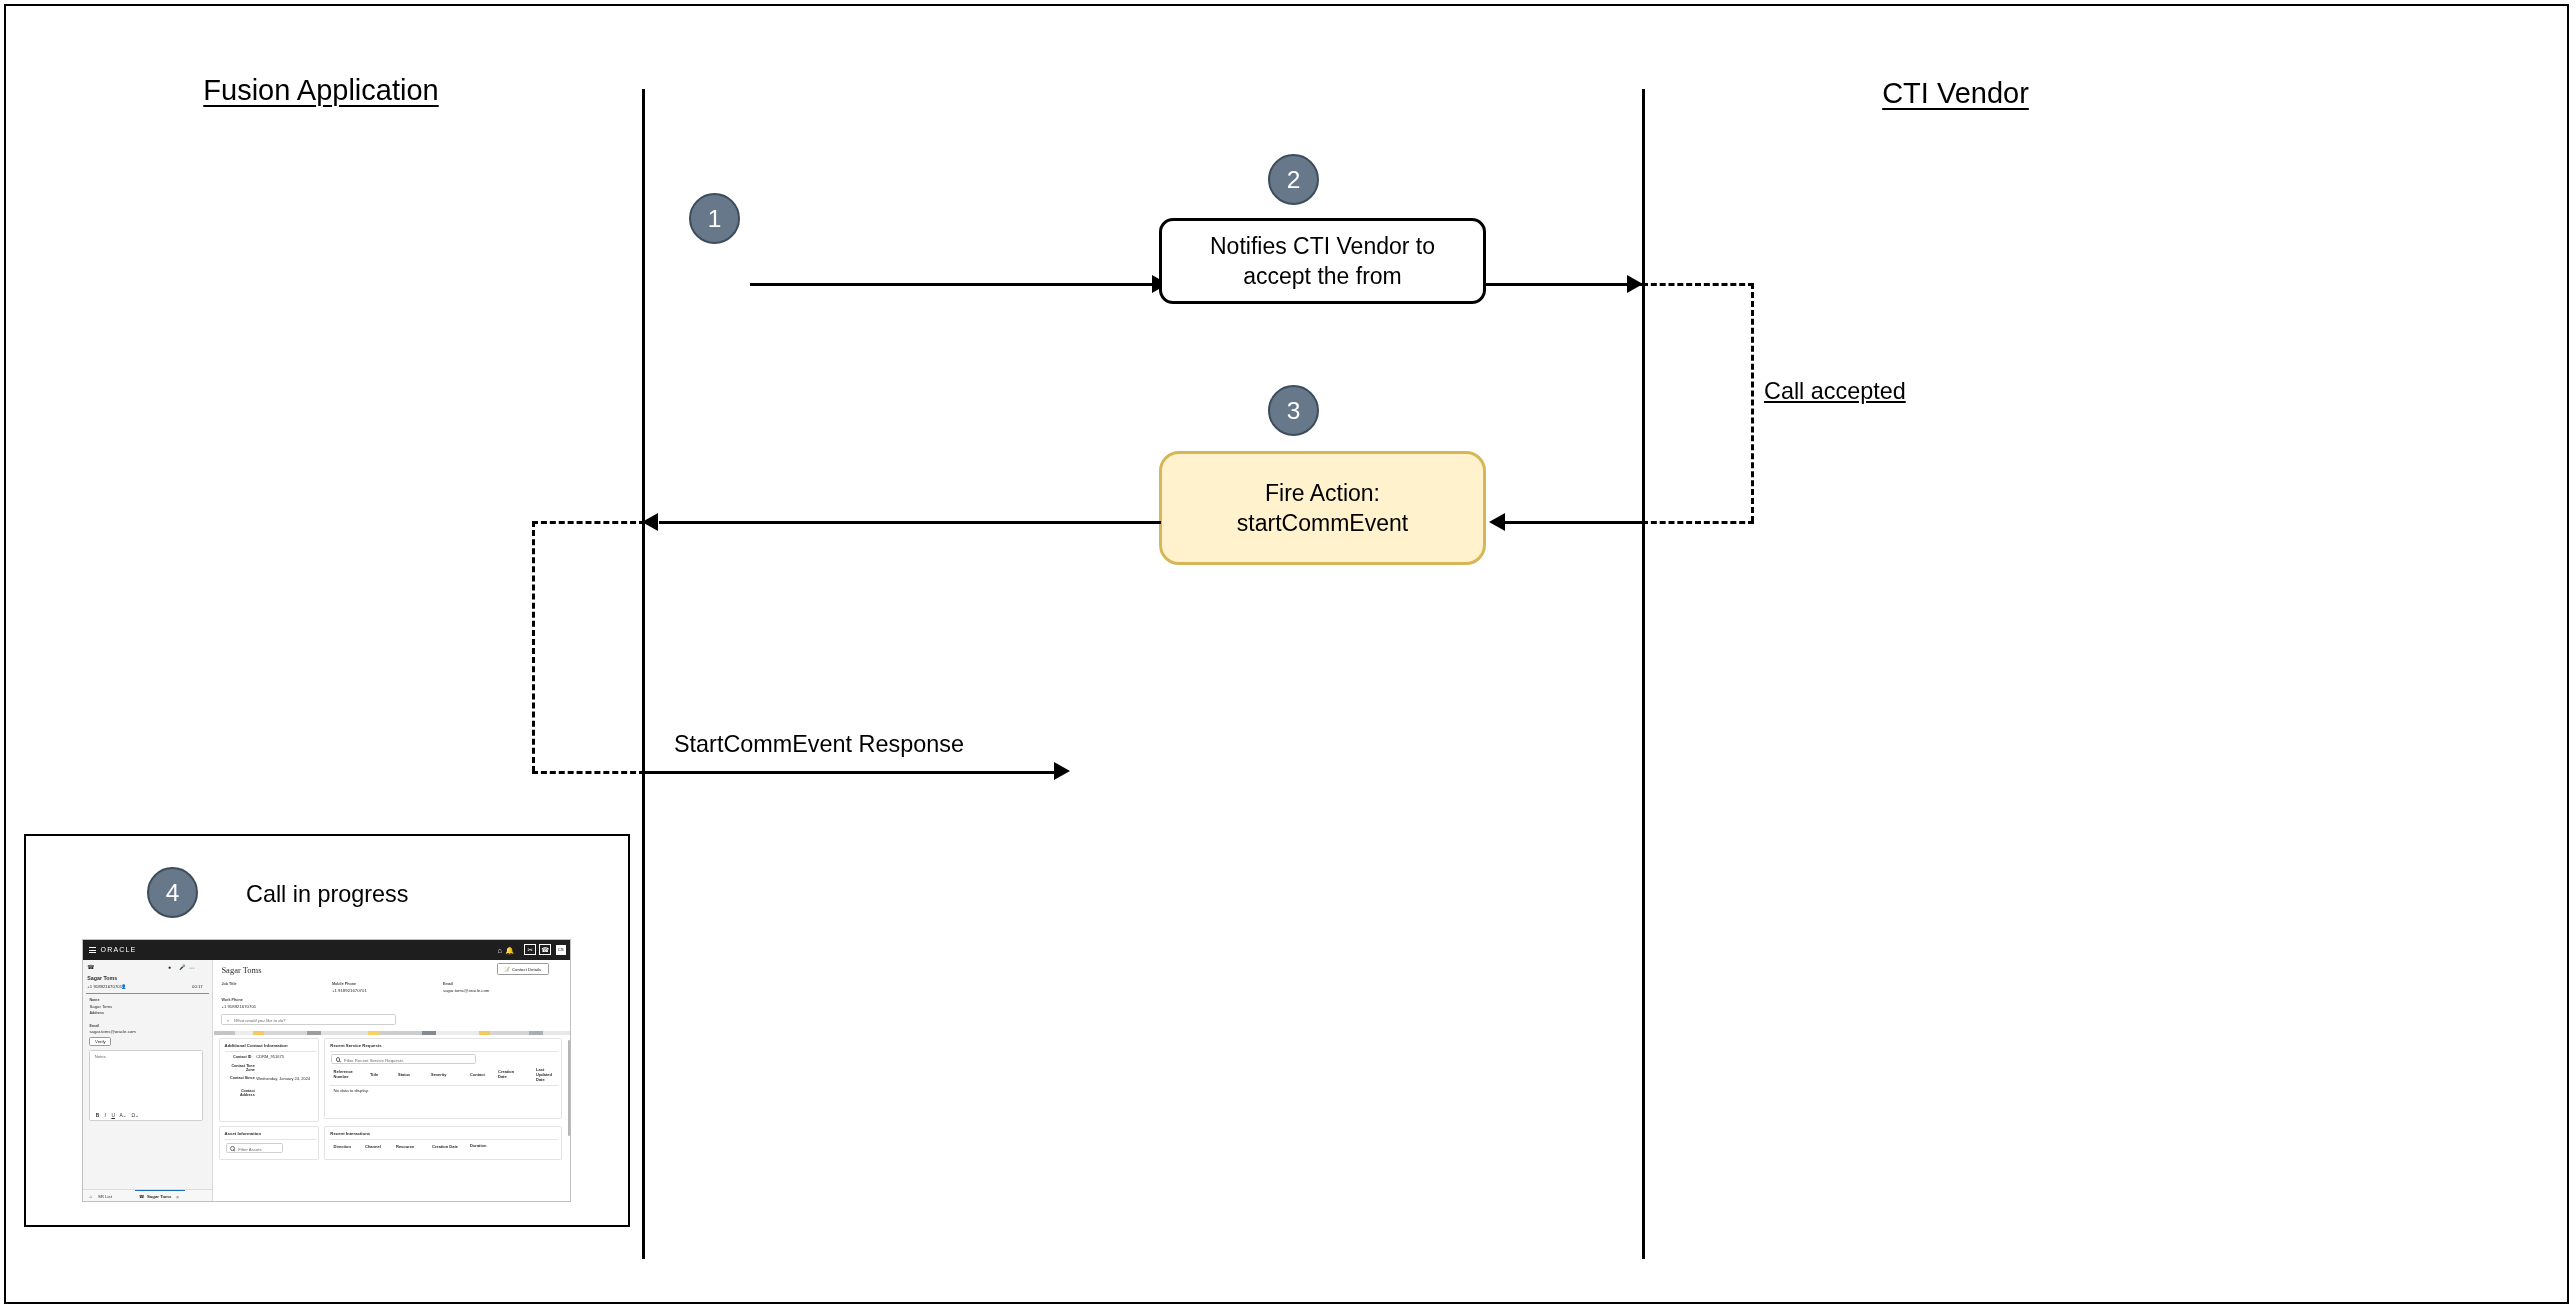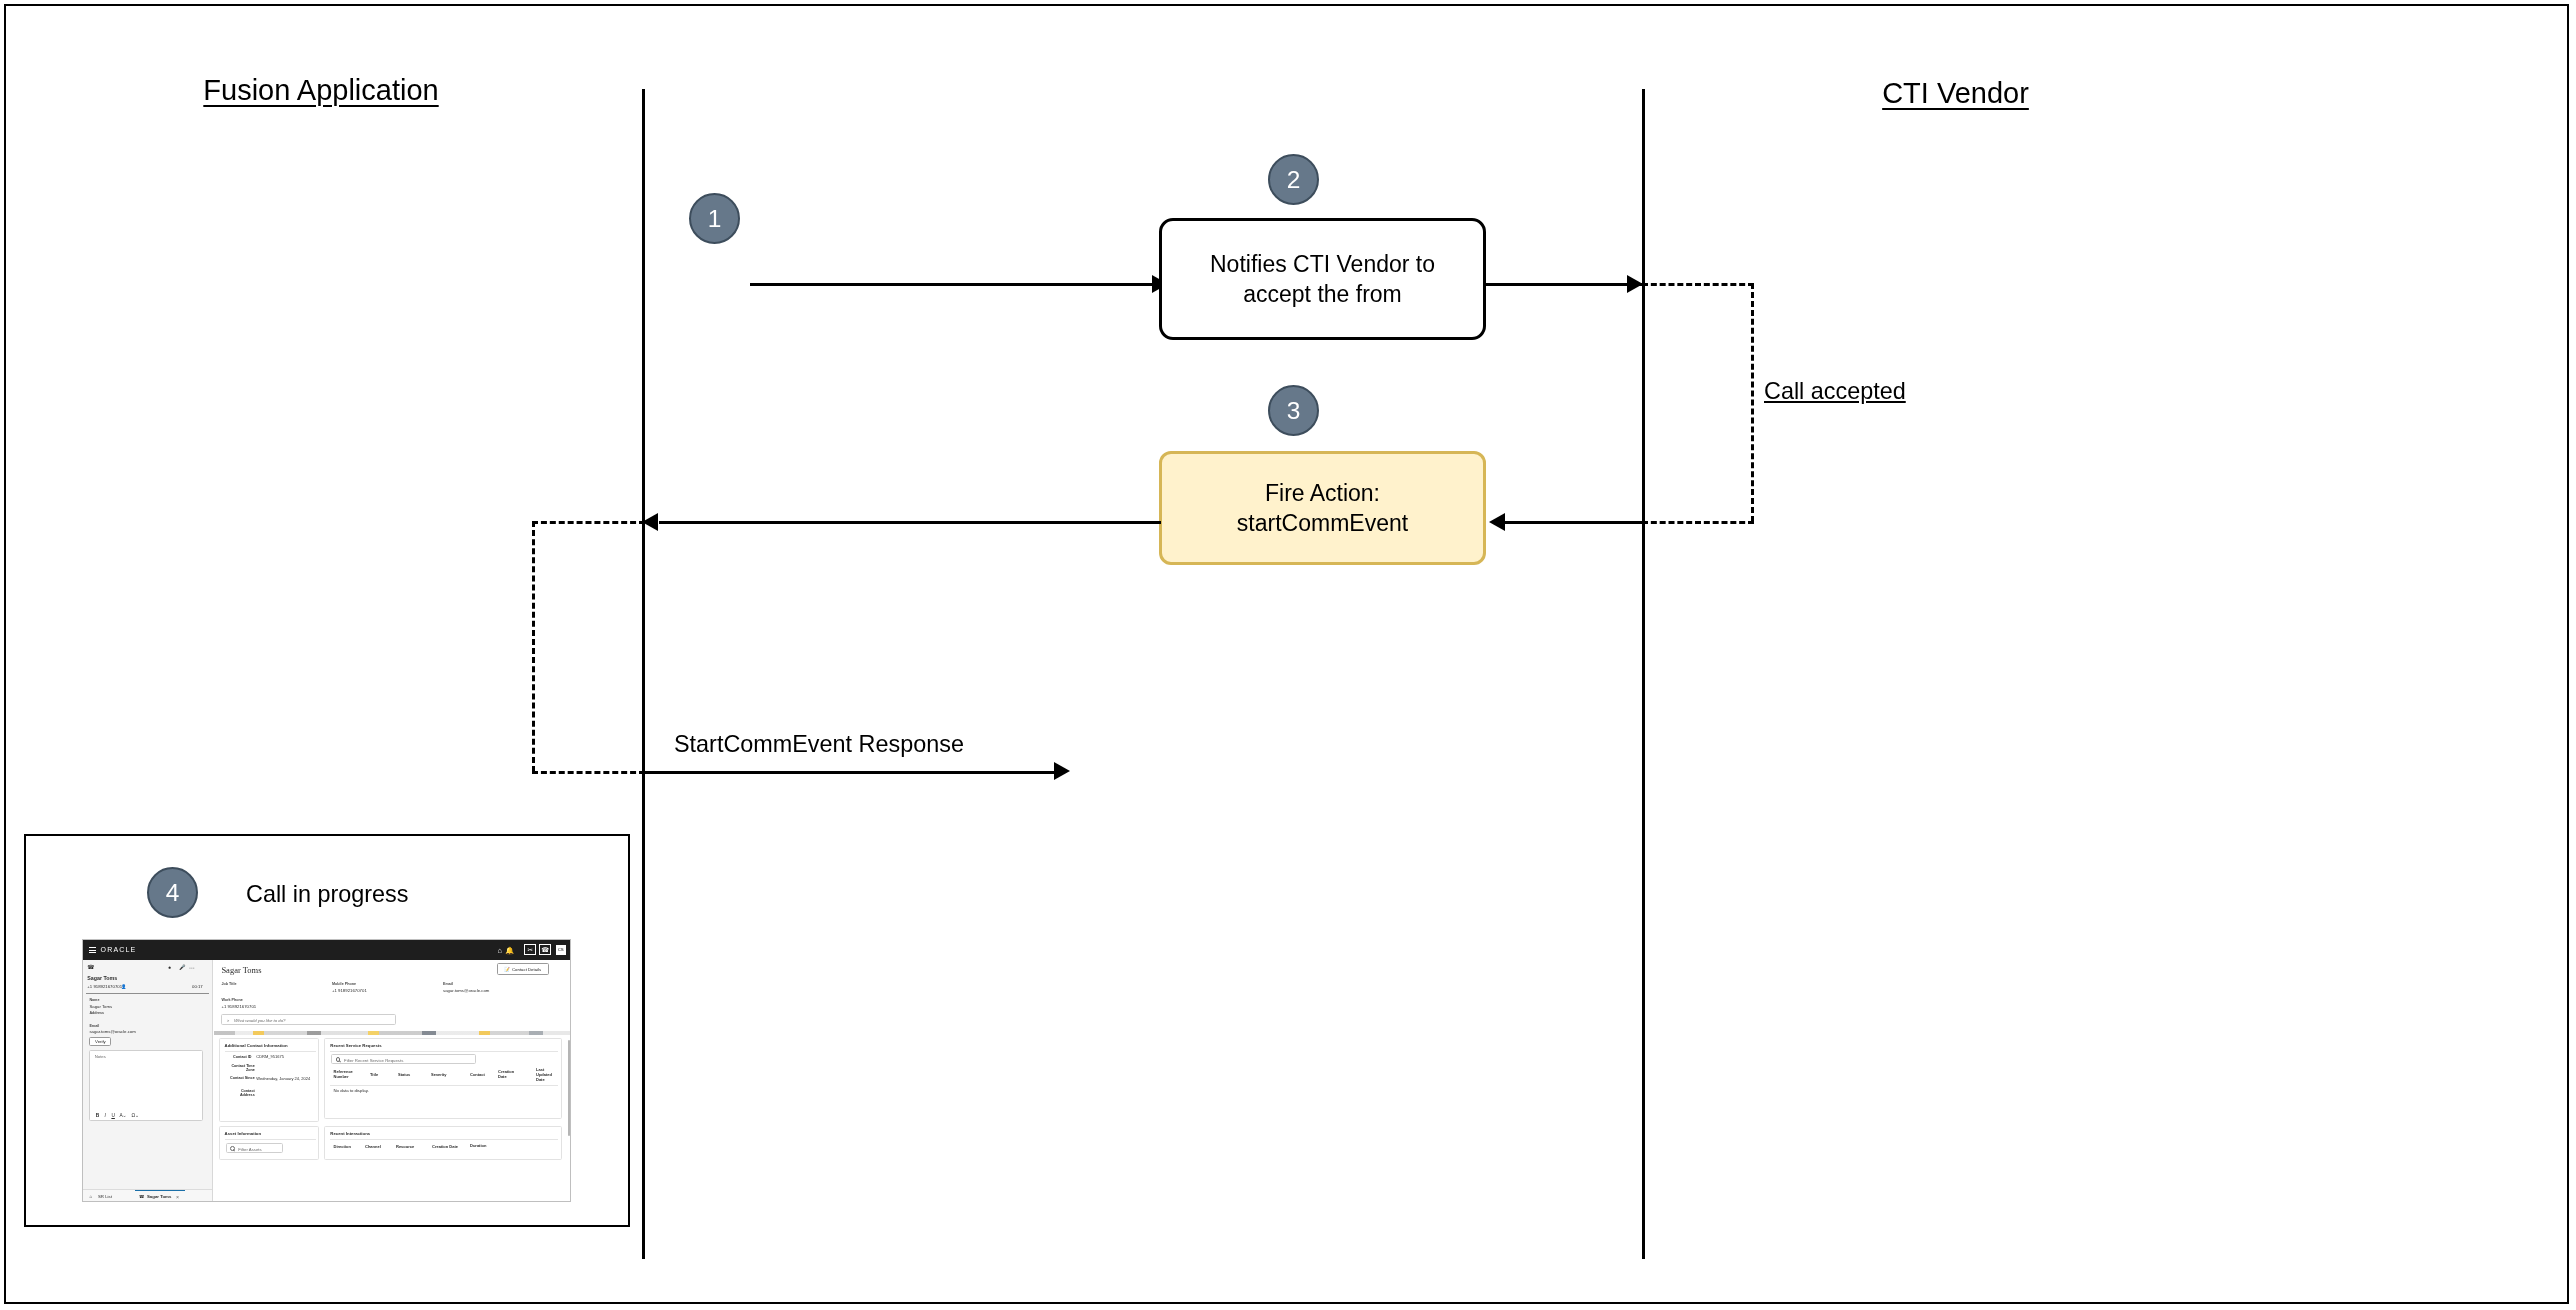--- a/index.html
+++ b/index.html
@@ -27,21 +27,21 @@
            text-decoration:underline;text-underline-offset:4.8px;text-decoration-thickness:2.1px;white-space:nowrap;}
 
   
   .badge{position:absolute;width:51px;height:51px;border-radius:50%;background:#66788a;border:2.1px solid #3d4d5c;
          box-sizing:border-box;color:#fff;font-size:24.5px;text-align:center;line-height:47px;}
 
   
   .box{position:absolute;box-sizing:border-box;display:flex;align-items:center;justify-content:center;
        text-align:center;font-size:23px;color:#000;line-height:1.32;}
   .box-white{background:#fff;border:3.2px solid #000;border-radius:14px;}
-  .box-yellow{background:#fff2cc;border:3.2px solid #d6b656;border-radius:12px;}
+  .box-yellow{background:#fff2cc;border:3.2px solid #d6b656;border-radius:20px;}
 
   .bullets{position:absolute;box-sizing:border-box;background:#fff;border:4.3px solid #000;border-radius:14px;}
   .bullets ul{margin:0;padding:0 0 0 40px;list-style:disc;font-size:23.4px;line-height:1.38;color:#000;}
   .bullets li{margin:0;padding:0;}
 
   
   .hline{position:absolute;height:2.7px;background:#000;}
   .dash-h{position:absolute;height:0;border-top:3.2px dashed #000;}
   .dash-v{position:absolute;width:0;border-left:3.2px dashed #000;}
   .arrow-r{position:absolute;width:0;height:0;border-top:9.6px solid transparent;border-bottom:9.6px solid transparent;border-left:16px solid #000;}
@@ -99,21 +99,21 @@
 
   <div class="colhead" style="left:0px;top:74px;width:642px;">Fusion Application</div>
   <div class="colhead" style="left:1642px;top:77px;width:627px;">CTI Vendor</div>
 
   <div class="badge" style="left:689px;top:193px;">1</div>
 
   <div class="hline" style="left:750px;top:283px;width:404px;"></div>
   <div class="arrow-r" style="left:1152px;top:275px;"></div>
 
   <div class="badge" style="left:1268px;top:154px;">2</div>
-  <div class="box box-white" style="left:1159px;top:218px;width:327px;height:122px;">
+  <div class="box box-white" style="left:1159px;top:218px;width:327px;height:86px;">
     <div>
       <div>Notifies CTI Vendor to</div>
       <div>accept the from</div>
     </div>
   </div>
 
   <div class="hline" style="left:1486px;top:283px;width:157px;"></div>
   <div class="arrow-r" style="left:1627px;top:275px;"></div>
 
   <div class="dash-h" style="left:1642px;top:283px;width:112px;"></div>

